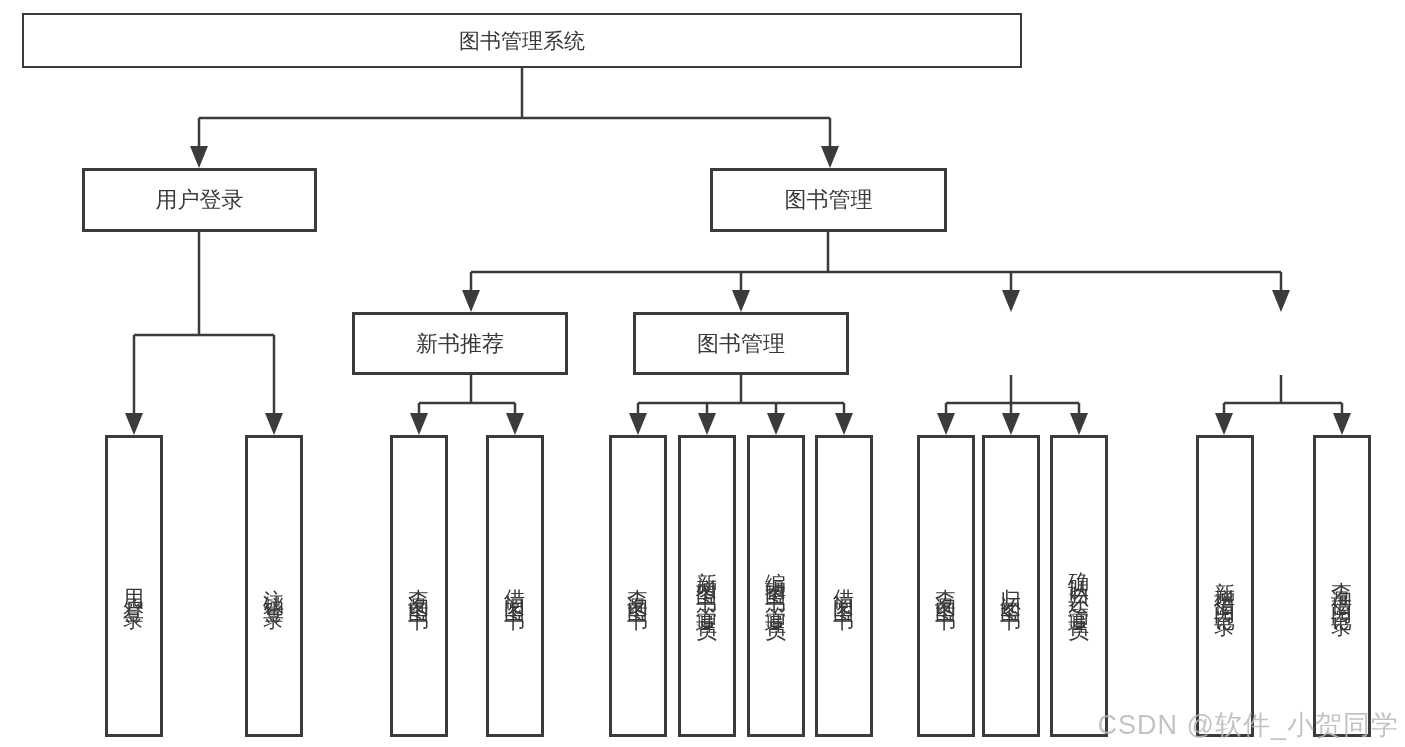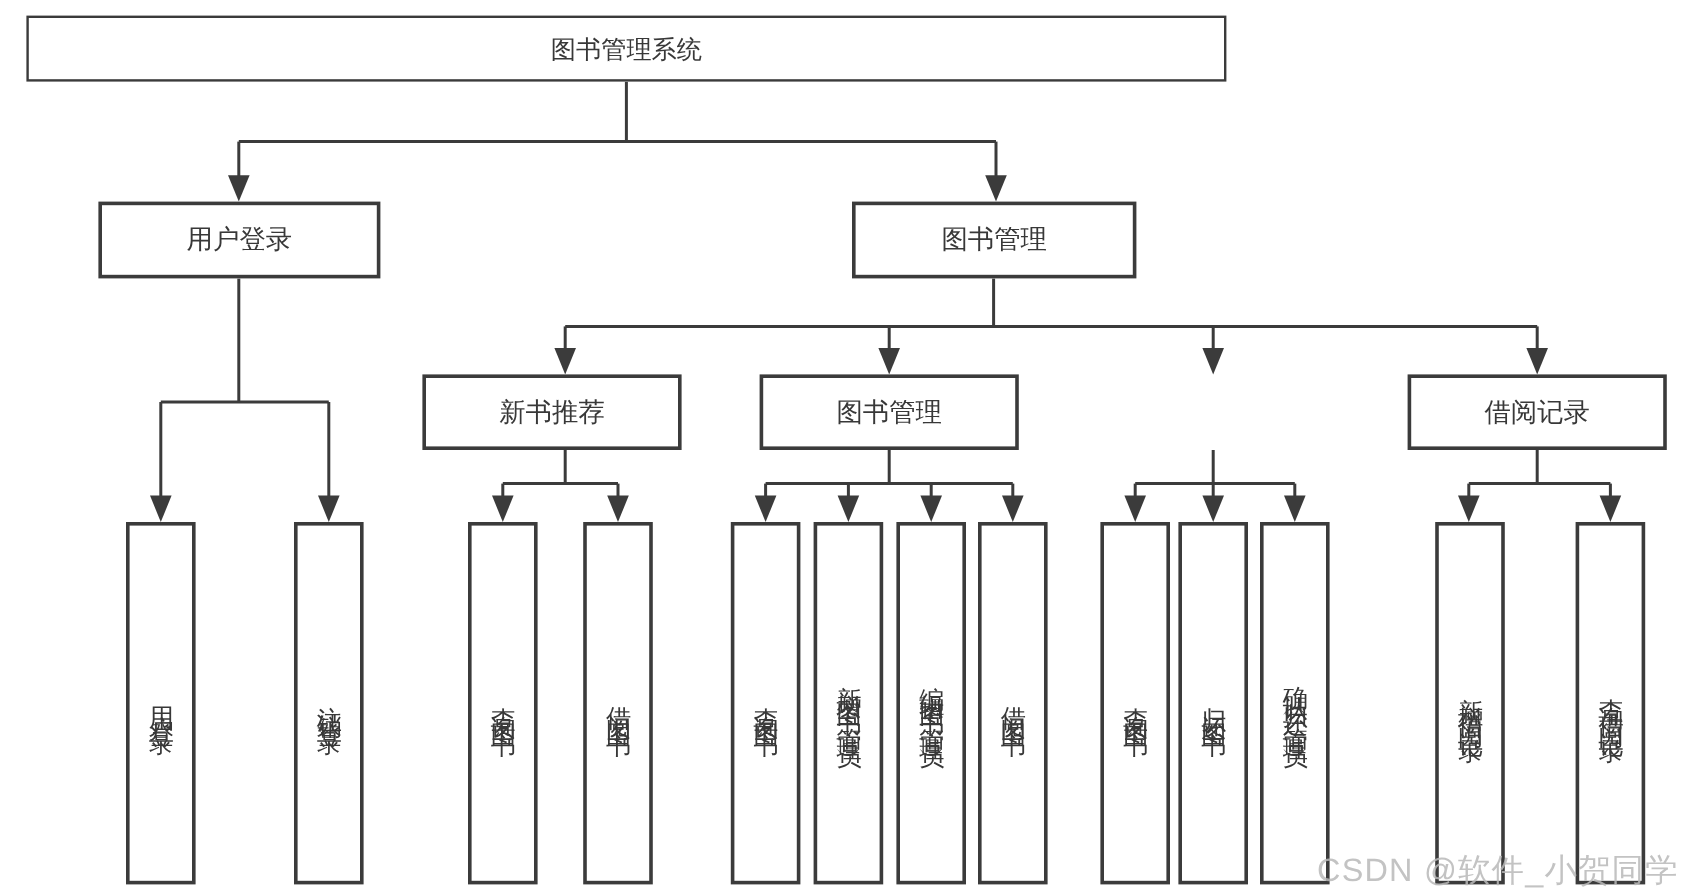--- a/index.html
+++ b/index.html
@@ -147,23 +147,20 @@
   <div class="node branch" style="left:710px; top:168px; width:237px; height:64px;">
     <span>图书管理</span>
   </div>
 
   <div class="node branch" style="left:352px; top:312px; width:216px; height:63px;">
     <span>新书推荐</span>
   </div>
   <div class="node branch" style="left:633px; top:312px; width:216px; height:63px;">
     <span>图书管理</span>
   </div>
-  <div class="node branch" style="left:1173px; top:312px; width:216px; height:63px;">
-    <span>借阅记录</span>
-  </div>
 
   <div class="node leaf" style="left:105px; top:435px; width:58px; height:302px;">
     <span class="vtext">用户登录</span>
   </div>
   <div class="node leaf" style="left:245px; top:435px; width:58px; height:302px;">
     <span class="vtext">注销登录</span>
   </div>
 
   <div class="node leaf" style="left:390px; top:435px; width:58px; height:302px;">
     <span class="vtext">查询图书</span>

